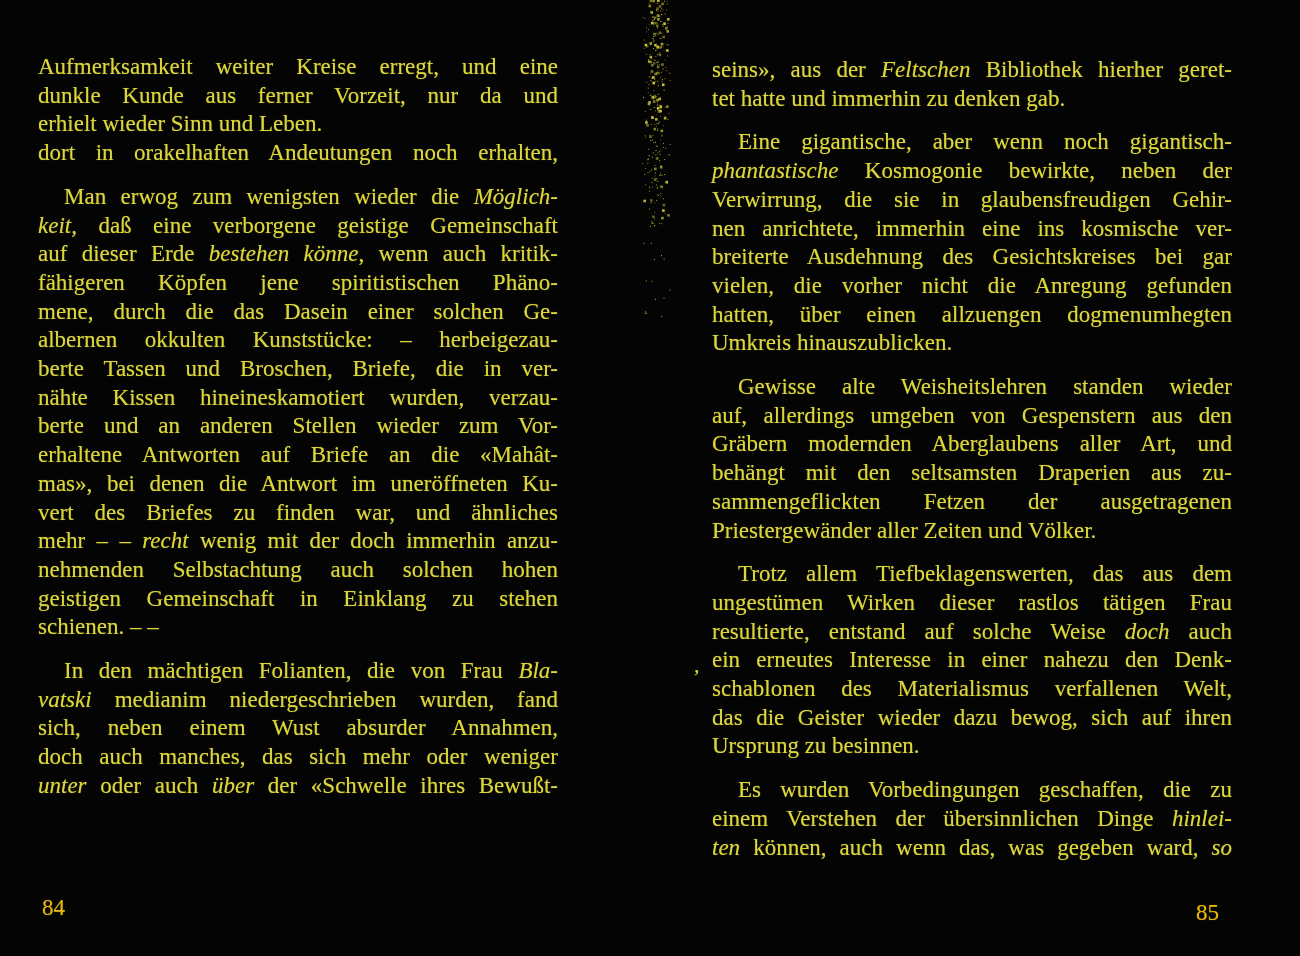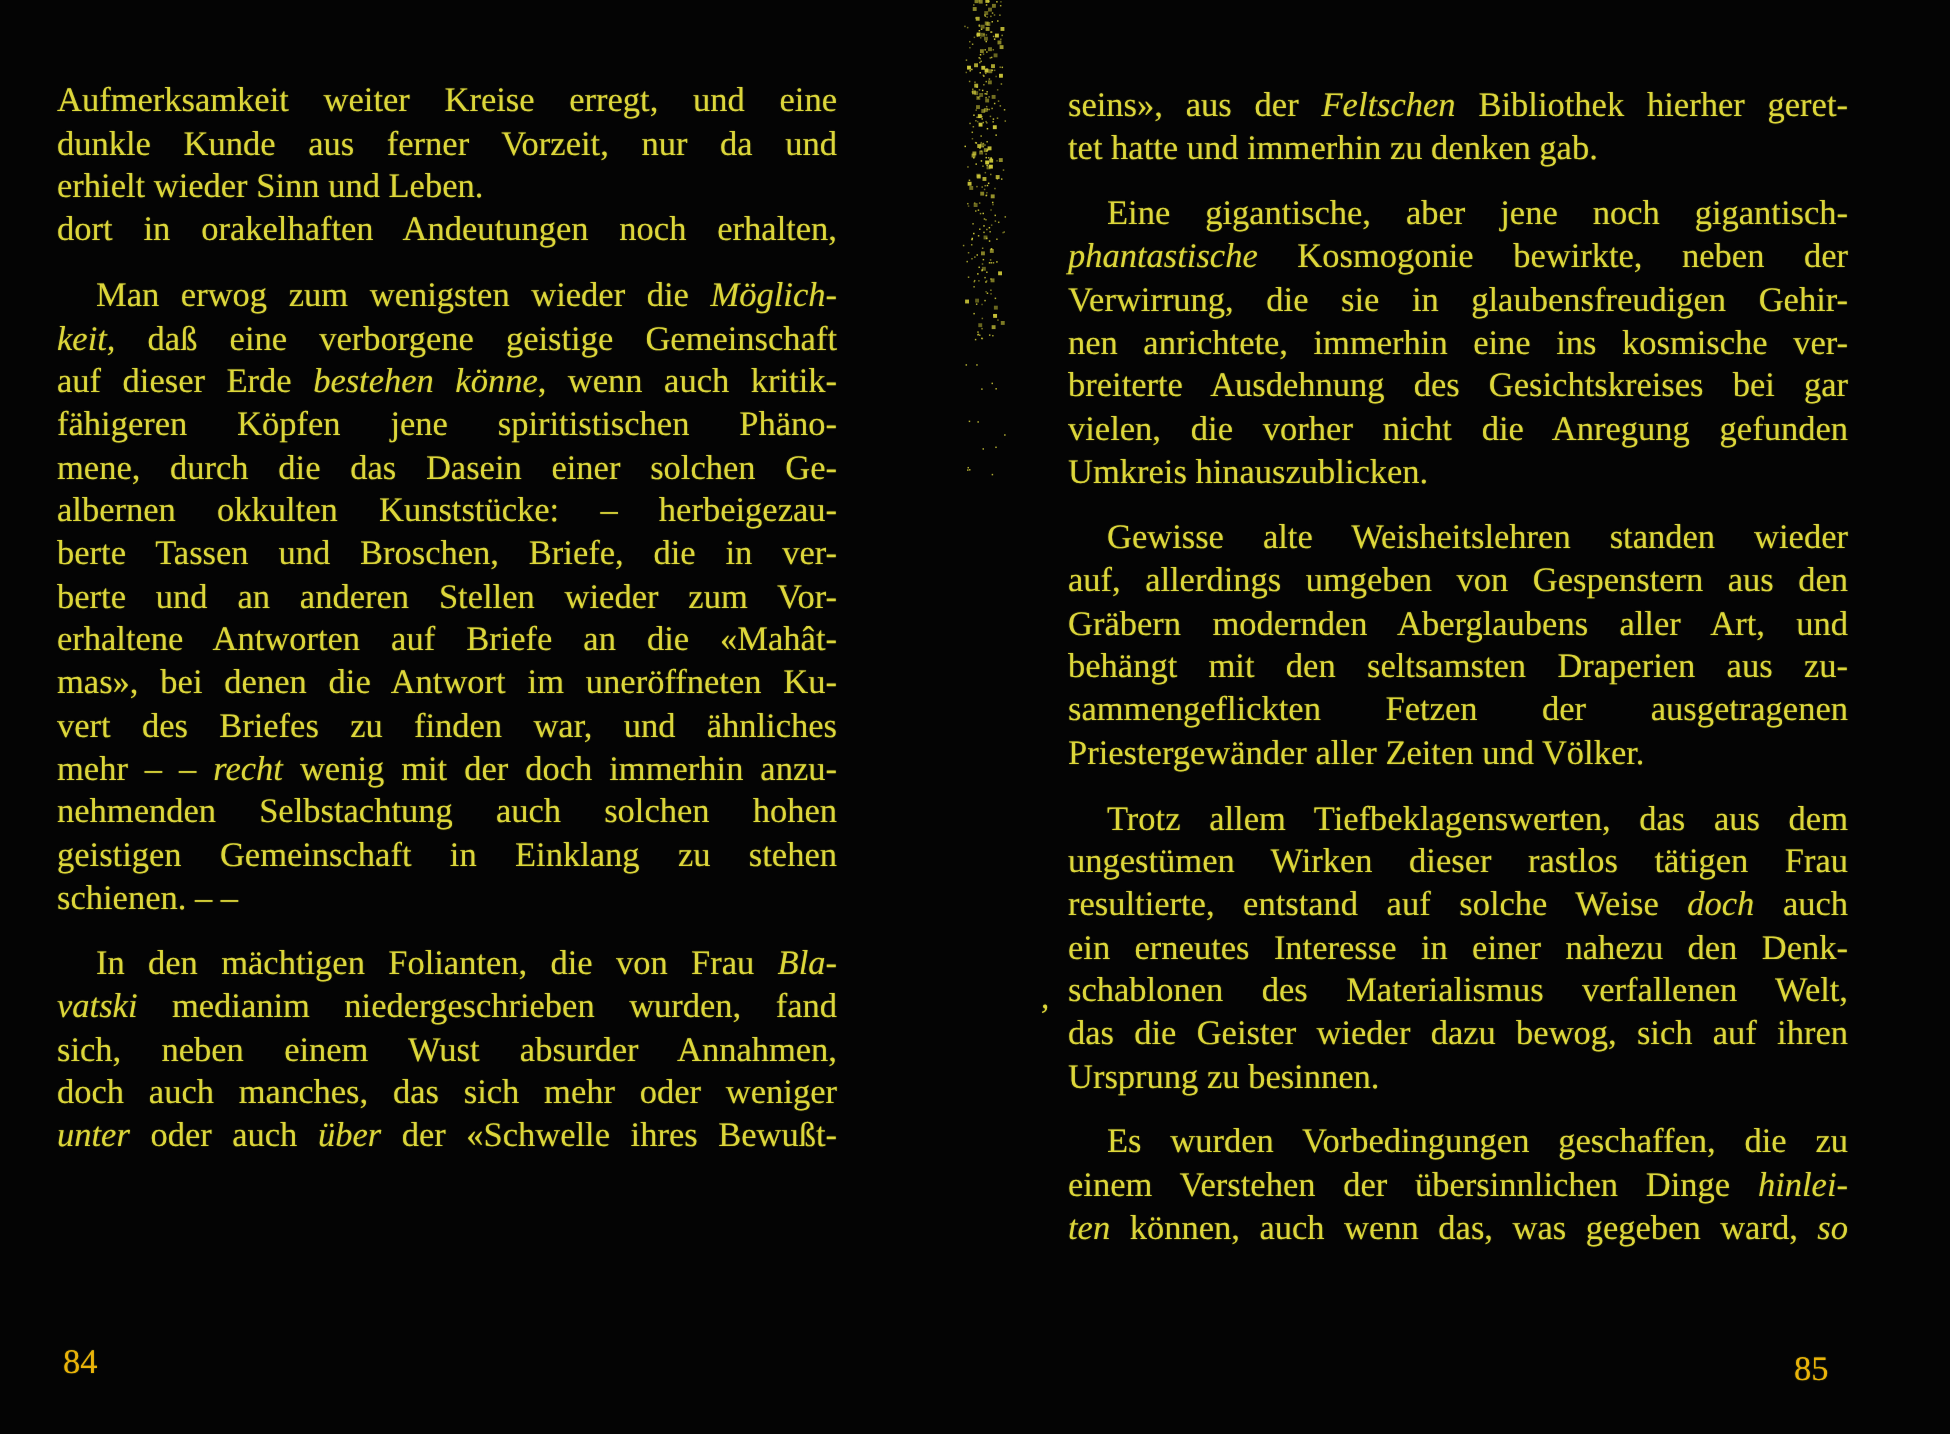--- a/index.html
+++ b/index.html
@@ -65,20 +65,21 @@
           <div class="line">dort in orakelhaften Andeutungen noch erhalten,</div>
         </div>
         <div class="para indent">
           <div class="line">Man erwog zum wenigsten wieder die <i>Möglich-</i></div>
           <div class="line"><i>keit,</i> daß eine verborgene geistige Gemeinschaft</div>
           <div class="line">auf dieser Erde <i>bestehen könne</i>, wenn auch kritik-</div>
           <div class="line">fähigeren Köpfen jene spiritistischen Phäno-</div>
           <div class="line">mene, durch die das Dasein einer solchen Ge-</div>
           <div class="line">albernen okkulten Kunststücke: – herbeigezau-</div>
           <div class="line">berte Tassen und Broschen, Briefe, die in ver-</div>
+          <div class="line">nähte Kissen hineineskamotiert wurden, verzau-</div>
           <div class="line">berte und an anderen Stellen wieder zum Vor-</div>
           <div class="line">erhaltene Antworten auf Briefe an die «Mahât-</div>
           <div class="line">mas», bei denen die Antwort im uneröffneten Ku-</div>
           <div class="line">vert des Briefes zu finden war, und ähnliches</div>
           <div class="line">mehr – – <i>recht</i> wenig mit der doch immerhin anzu-</div>
           <div class="line">nehmenden Selbstachtung auch solchen hohen</div>
           <div class="line">geistigen Gemeinschaft in Einklang zu stehen</div>
           <div class="line end">schienen. – –</div>
         </div>
         <div class="para indent">
@@ -91,26 +92,27 @@
       </div>
   </div>
 
   <div class="page page-right">
     <div id="right-text">
         <div class="para">
           <div class="line">seins», aus der <i>Feltschen</i> Bibliothek hierher geret-</div>
           <div class="line end">tet hatte und immerhin zu denken gab.</div>
         </div>
         <div class="para indent">
-          <div class="line">Eine gigantische, aber jene noch gigantisch-</div>
+          <div class="line">Eine gigantische, aber wenn noch gigantisch-</div>
           <div class="line"><i>phantastische</i> Kosmogonie bewirkte, neben der</div>
           <div class="line">Verwirrung, die sie in glaubensfreudigen Gehir-</div>
           <div class="line">nen anrichtete, immerhin eine ins kosmische ver-</div>
           <div class="line">breiterte Ausdehnung des Gesichtskreises bei gar</div>
           <div class="line">vielen, die vorher nicht die Anregung gefunden</div>
+          <div class="line">hatten, über einen allzuengen dogmenumhegten</div>
           <div class="line end">Umkreis hinauszublicken.</div>
         </div>
         <div class="para indent">
           <div class="line">Gewisse alte Weisheitslehren standen wieder</div>
           <div class="line">auf, allerdings umgeben von Gespenstern aus den</div>
           <div class="line">Gräbern modernden Aberglaubens aller Art, und</div>
           <div class="line">behängt mit den seltsamsten Draperien aus zu-</div>
           <div class="line">sammengeflickten Fetzen der ausgetragenen</div>
           <div class="line end">Priestergewänder aller Zeiten und Völker.</div>
         </div>

